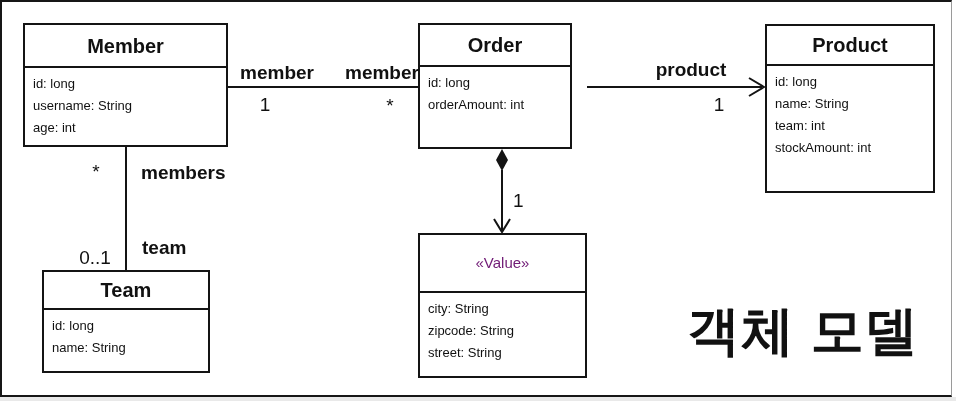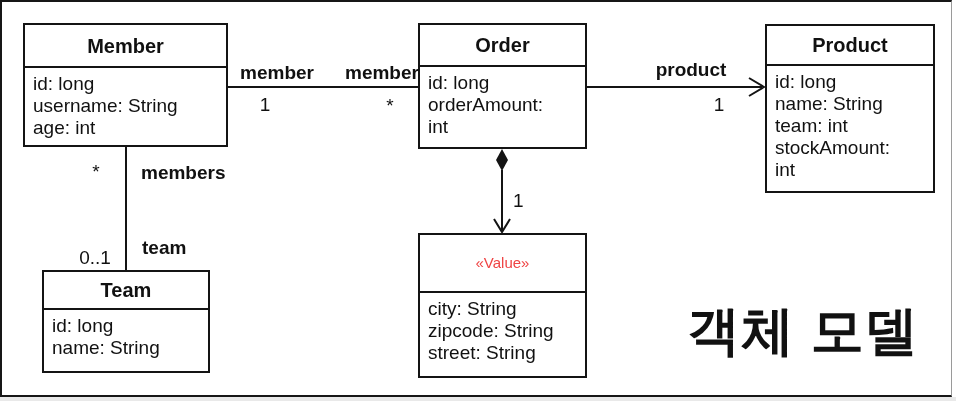--- a/index.html
+++ b/index.html
@@ -52,31 +52,31 @@
     align-items: center;
     justify-content: center;
     border-bottom: 2px solid #141414;
     font-size: 20px;
     font-weight: bold;
     line-height: 22px;
   }
   .uml-class .stereotype {
     font-size: 15px;
     font-weight: normal;
-    color: #ef4444;
+    color: #701a75;
     line-height: 16px;
   }
   .uml-class .body {
     padding: 5px 4px 0 8px;
-    font-size: 19px;
+    font-size: 13px;
     line-height: 22px;
   }
   #class-member   { left: 23px;  top: 23px;  width: 205px; height: 124px; }
   #class-member .hdr  { height: 43px; }
-  #class-order    { left: 418px; top: 23px;  width: 169px; height: 126px; }
+  #class-order    { left: 418px; top: 23px;  width: 154px; height: 126px; }
   #class-order .hdr   { height: 42px; }
   #class-order .body  { padding-right: 18px; }
   #class-product  { left: 765px; top: 24px;  width: 170px; height: 169px; }
   #class-product .hdr { height: 40px; }
   #class-product .body{ padding-right: 18px; }
   #class-team     { left: 42px;  top: 270px; width: 168px; height: 103px; }
   #class-team .hdr    { height: 38px; }
   #class-address  { left: 418px; top: 233px; width: 169px; height: 145px; }
   #class-address .hdr { height: 58px; }
   #class-address .body{ padding-right: 12px; }

